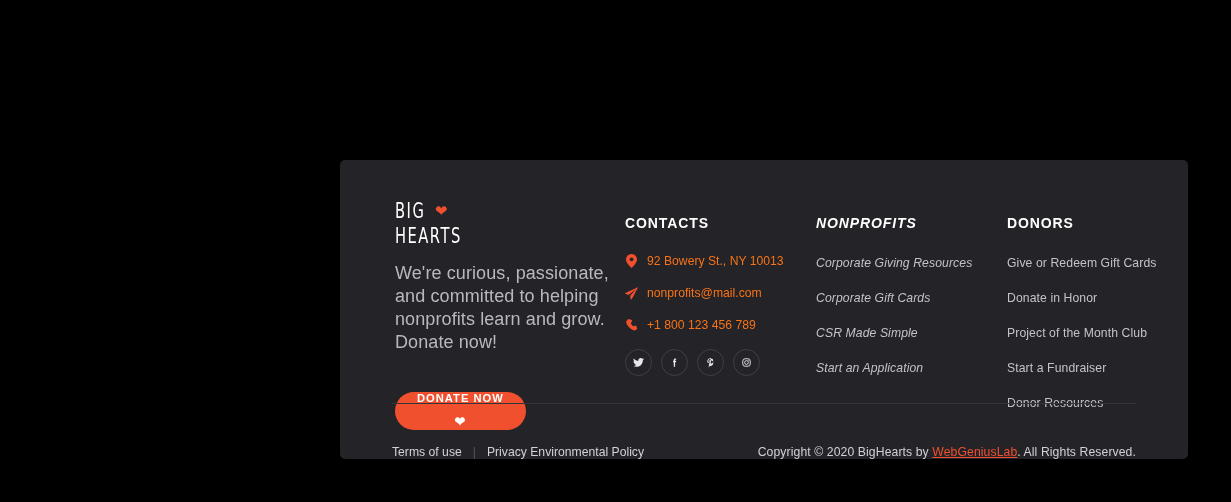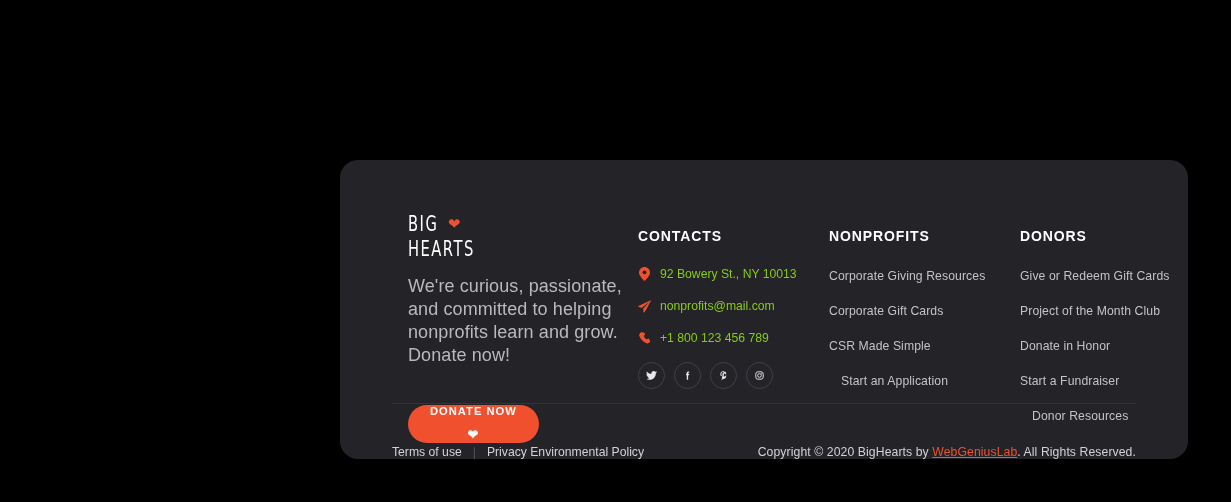--- a/index.html
+++ b/index.html
@@ -22,23 +22,23 @@
     background: #000000;
   }
 
   .footer {
     position: absolute;
     left: 340px;
     top: 160px;
     width: 848px;
     height: 299px;
     background: #232328;
-    border-radius: 18px;
+    border-radius: 5px;
     box-sizing: border-box;
-    padding: 16px;
+    padding: 3px;
   }
 
   .footer-top {
     display: flex;
     padding: 38px 52px 0 52px;
     box-sizing: border-box;
   }
 
   
   .col-brand {
@@ -105,37 +105,37 @@
     font-size: 13px;
     line-height: 1;
     transform: translateY(-0.5px);
   }
 
   
   .col {
     flex: none;
   }
   .col-contacts { width: 191px; padding-top: 14px; }
-  .col-nonprofits { width: 191px; padding-top: 14px; }
+  .col-nonprofits { width: 191px; padding-top: 14px; font-style: italic; }
   .col-donors { width: 191px; padding-top: 14px; }
 
   .col-title {
     color: #ffffff;
     font-size: 14px;
     font-weight: 700;
     letter-spacing: 0.9px;
     margin: 0 0 22px 0;
   }
 
   .contact-item {
     display: flex;
     align-items: flex-start;
     gap: 9px;
     margin-bottom: 16px;
-    color: #84cc16;
+    color: #f97316;
     font-size: 12.2px;
     line-height: 16px;
     text-decoration: none;
   }
   .contact-icon {
     flex: none;
     width: 13px;
     height: 16px;
     display: flex;
     align-items: center;
@@ -163,21 +163,21 @@
     padding: 0;
   }
   .social-btn svg { display: block; }
 
   .link-list {
     list-style: none;
     margin: 0;
     padding: 0;
   }
   .link-list li { margin-bottom: 17px; }
-  .link-list li:last-child { margin-bottom: 0; margin-left: 12px; }
+  .link-list li:last-child { margin-bottom: 0; }
   .link-list a {
     color: #c3c3c7;
     font-size: 12.2px;
     text-decoration: none;
     letter-spacing: 0.1px;
   }
 
   
   .divider {
     position: absolute;
@@ -315,22 +315,22 @@
           <li><a href="#">Corporate Gift Cards</a></li>
           <li><a href="#">CSR Made Simple</a></li>
           <li><a href="#">Start an Application</a></li>
         </ul>
       </div>
 
       <div class="col col-donors">
         <h3 class="col-title">DONORS</h3>
         <ul class="link-list">
           <li><a href="#">Give or Redeem Gift Cards</a></li>
+          <li><a href="#">Donate in Honor</a></li>
           <li><a href="#">Project of the Month Club</a></li>
-          <li><a href="#">Donate in Honor</a></li>
           <li><a href="#">Start a Fundraiser</a></li>
           <li><a href="#">Donor Resources</a></li>
         </ul>
       </div>
 
     </div>
 
     <div class="divider"></div>
 
     <div class="footer-bottom">

